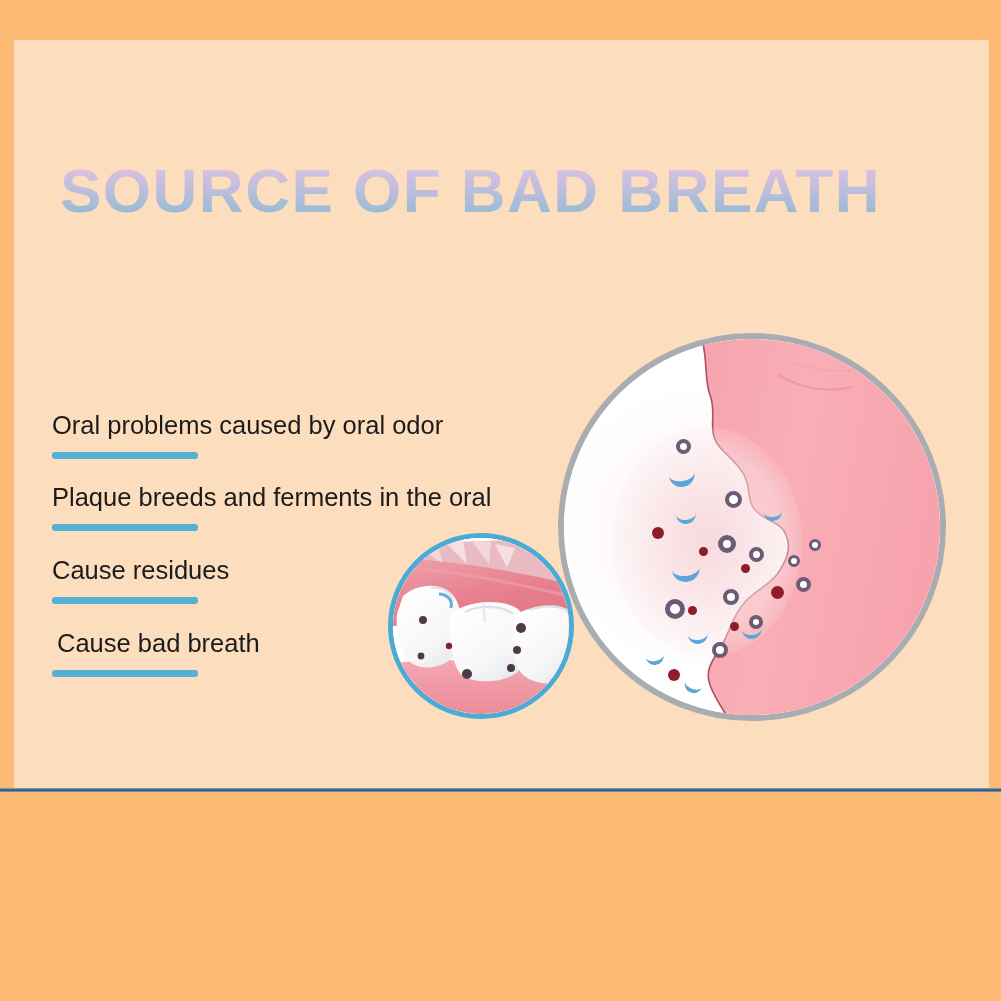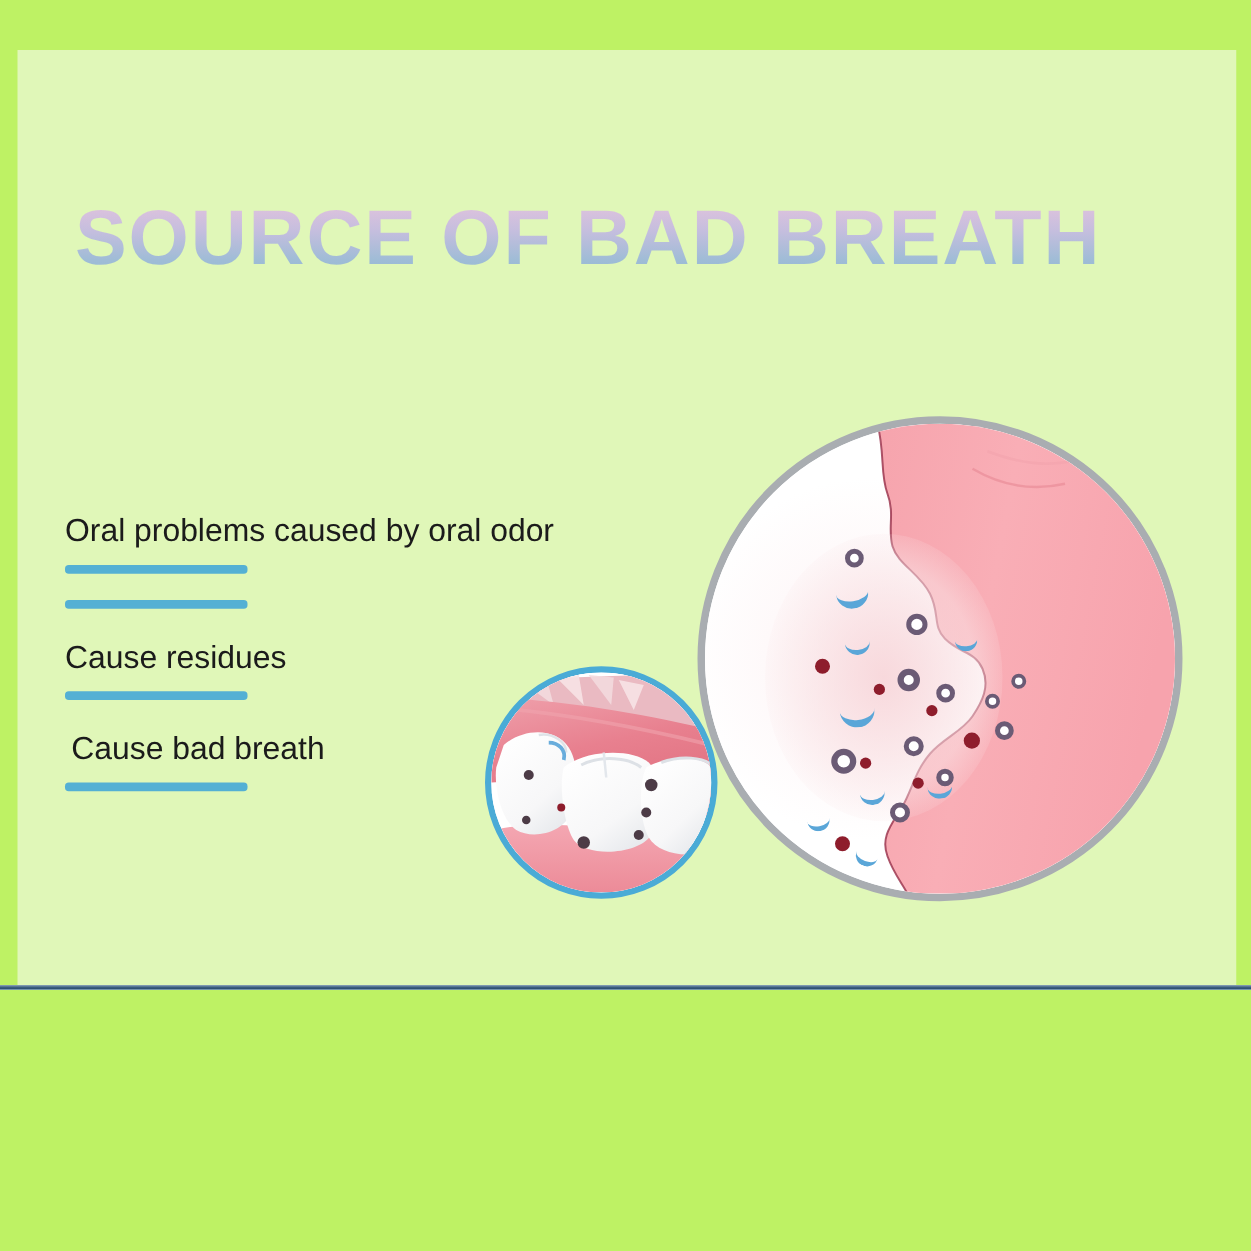--- a/index.html
+++ b/index.html
@@ -2,21 +2,21 @@
 <html><head>
 <meta charset="utf-8">
 <style>
   html,body{margin:0;padding:0;}
   body{
     width:1001px;height:1001px;
     background:#ffffff;
     font-family:"Liberation Sans", sans-serif;
     overflow:hidden;
   }
-  #stage{position:relative;width:1001px;height:1001px;background:#bef264;}
+  #stage{position:relative;width:1001px;height:1001px;background:#fdba74;}
 
   
   #title{
     position:absolute;
     left:60px; top:152px;
     width:890px;
     font-size:62px;
     font-weight:700;
     letter-spacing:1.5px;
     line-height:78px;
@@ -110,20 +110,21 @@
   <div id="title">SOURCE OF BAD BREATH</div>
 
   <div id="bullets">
 
     <div class="bullet b0">
       <div class="bullet-text">Oral problems caused by oral odor</div>
       <div class="bullet-rule"></div>
     </div>
 
     <div class="bullet b1">
+      <div class="bullet-text">Plaque breeds and ferments in the oral</div>
       <div class="bullet-rule"></div>
     </div>
 
     <div class="bullet b2">
       <div class="bullet-text">Cause residues</div>
       <div class="bullet-rule"></div>
     </div>
 
     <div class="bullet b3">
       <div class="bullet-text">Cause bad breath</div>

